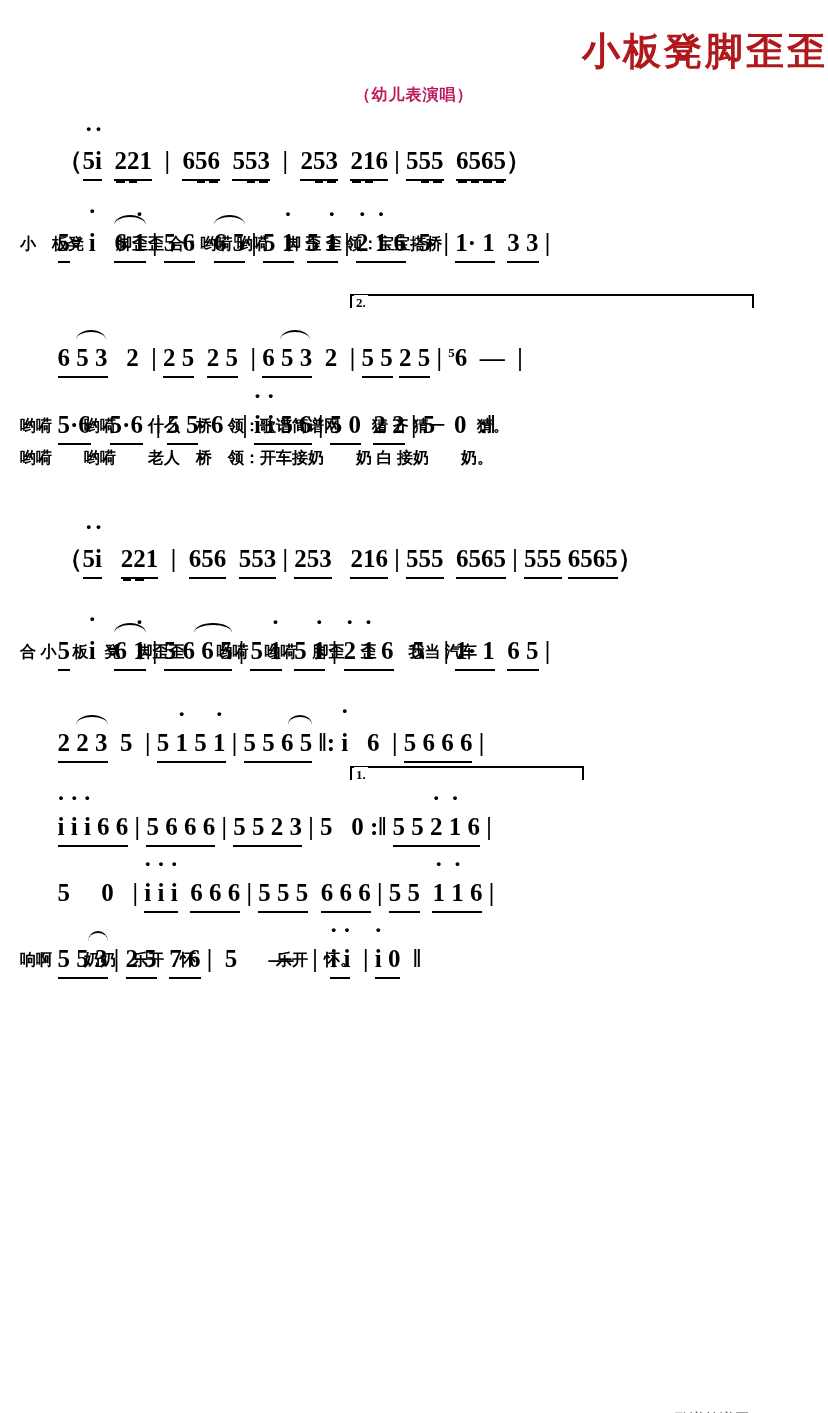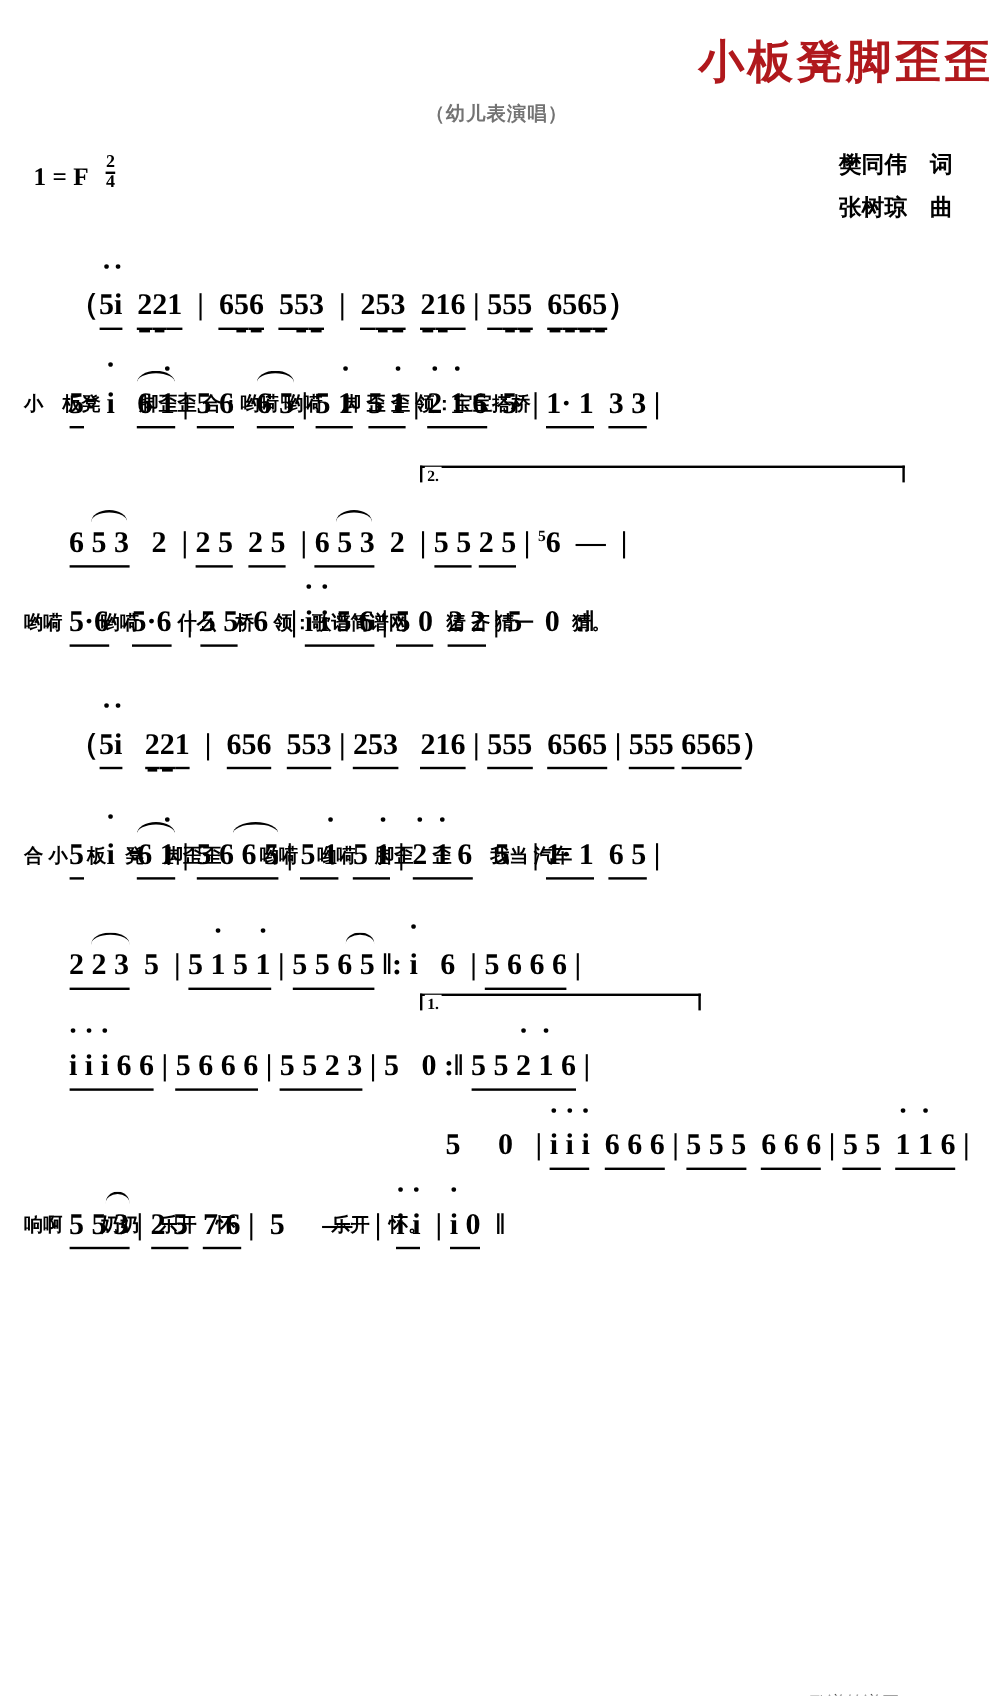--- a/index.html
+++ b/index.html
@@ -19,21 +19,21 @@
     font-weight:bold;
     font-size:38px;
     color:#b0181c;
     letter-spacing:3px;
     margin-top:26px;
   }
   .subtitle{
     text-align:center;
     font-size:16px;
     font-weight:bold;
-    color:#737373;
+    color:#be185d;
     margin-top:8px;
     letter-spacing:1px;
   }
   .meta{
     position:relative;
     height:84px;
     margin-top:10px;
   }
   .keysig{
     position:absolute;left:28px;top:12px;
@@ -126,33 +126,20 @@
   .footer .en{color:#8a8a8a;}
 </style>
 </head>
 <body>
 
 <div class="sheet">
 
   <div class="title">小板凳脚歪歪</div>
   <div class="subtitle">（幼儿表演唱）</div>
 
-  <div class="meta">
-    <div class="keysig">
-      <span>1 = F</span>
-      <span class="frac">
-        <span class="num">2</span>
-        <span class="den">4</span>
-      </span>
-    </div>
-    <div class="credits">
-      <div class="row">樊同伟　词</div>
-      <div class="row">张树琼　曲</div>
-    </div>
-  </div>
 
   <div class="system">
     <div class="notes">
       <span style="position:relative;">（<span class="blk u1 dotabove">5</span><span class="blk u1 dotabove">i</span>&nbsp;&nbsp;<span class="blk u2">2</span><span class="blk u2">2</span><span class="blk u1">1</span>&nbsp;&nbsp;|&nbsp;&nbsp;<span class="blk u1">6</span><span class="blk u2">5</span><span class="blk u2">6</span>&nbsp;&nbsp;<span class="blk u1">5</span><span class="blk u2">5</span><span class="blk u2">3</span>&nbsp;&nbsp;|&nbsp;&nbsp;<span class="blk u1">2</span><span class="blk u2">5</span><span class="blk u2">3</span>&nbsp;&nbsp;<span class="blk u2">2</span><span class="blk u2">1</span><span class="blk u1">6</span>&nbsp;|&nbsp;<span class="blk u1">5</span><span class="blk u2">5</span><span class="blk u2">5</span>&nbsp;&nbsp;<span class="blk u2">6</span><span class="blk u2">5</span><span class="blk u2">6</span><span class="blk u2">5</span>）</span>
     </div>
     <div class="lyrics"></div>
   </div>
 
   <div class="system" style="margin-top:12px;">
     <div class="notes">
@@ -168,20 +155,21 @@
     <div class="notes">
       <span class="blk u1" style="position:relative;"><span class="tie" style="left:18px;right:2px;"></span>6&nbsp;5&nbsp;3</span>&nbsp;&nbsp;&nbsp;2&nbsp;&nbsp;|&nbsp;<span class="blk u1">2&nbsp;5</span>&nbsp;&nbsp;<span class="blk u1">2&nbsp;5</span>&nbsp;&nbsp;|&nbsp;<span class="blk u1" style="position:relative;"><span class="tie" style="left:18px;right:2px;"></span>6&nbsp;5&nbsp;3</span>&nbsp;&nbsp;2&nbsp;&nbsp;|&nbsp;<span class="blk u1">5&nbsp;5</span>&nbsp;<span class="blk u1">2&nbsp;5</span>&nbsp;|&nbsp;<span class="smallnum">5</span><span class="blk">6</span>&nbsp;&nbsp;—&nbsp;&nbsp;|
     </div>
   </div>
 
   <div class="system" style="margin-top:28px;">
     <div class="notes">
       <span class="blk u1">5·6</span>&nbsp;&nbsp;&nbsp;<span class="blk u1">5·6</span>&nbsp;&nbsp;|&nbsp;<span class="blk u1">5&nbsp;5</span>&nbsp;&nbsp;6&nbsp;&nbsp;&nbsp;|&nbsp;<span class="blk u1"><span class="dotabove" style="position:relative;">i</span>&nbsp;<span class="dotabove" style="position:relative;">i</span>&nbsp;5&nbsp;6</span>&nbsp;|&nbsp;<span class="blk u1">5&nbsp;0</span>&nbsp;&nbsp;<span class="blk u1">2&nbsp;2</span>&nbsp;|&nbsp;5&nbsp;&nbsp;&nbsp;0&nbsp;&nbsp;:‖
     </div>
     <div class="lyrics">哟嗬　　哟嗬　　什么　桥　领：歌谱简谱网　　猜 齐 猜一　　猜。</div>
+    <div class="lyrics" style="margin-top:6px;">哟嗬　　哟嗬　　老人　桥　领：开车接奶　　奶 白 接奶　　奶。</div>
   </div>
 
   <div class="system" style="margin-top:32px;">
     <div class="notes">
       （<span class="blk u1 dotabove">5</span><span class="blk u1 dotabove">i</span>&nbsp;&nbsp;&nbsp;<span class="blk u2">2</span><span class="blk u2">2</span><span class="blk u1">1</span>&nbsp;&nbsp;|&nbsp;&nbsp;<span class="blk u1">656</span>&nbsp;&nbsp;<span class="blk u1">553</span>&nbsp;|&nbsp;<span class="blk u1">253</span>&nbsp;&nbsp;&nbsp;<span class="blk u1">216</span>&nbsp;|&nbsp;<span class="blk u1">555</span>&nbsp;&nbsp;<span class="blk u1">6565</span>&nbsp;|&nbsp;<span class="blk u1">555</span>&nbsp;<span class="blk u1">6565</span>）
     </div>
     <div class="lyrics"></div>
   </div>
 
   <div class="system" style="margin-top:22px;">
@@ -199,21 +187,21 @@
 
   <div class="system" style="margin-top:40px;">
     <div class="bracket" style="left:330px;top:-6px;width:230px;">
       <span class="lbl">1.</span>
     </div>
     <div class="notes">
       <span class="blk u1"><span class="dotabove" style="position:relative;">i</span>&nbsp;<span class="dotabove" style="position:relative;">i</span>&nbsp;<span class="dotabove" style="position:relative;">i</span>&nbsp;6&nbsp;6</span>&nbsp;|&nbsp;<span class="blk u1">5&nbsp;6&nbsp;6&nbsp;6</span>&nbsp;|&nbsp;<span class="blk u1">5&nbsp;5&nbsp;2&nbsp;3</span>&nbsp;|&nbsp;5&nbsp;&nbsp;&nbsp;0&nbsp;:‖&nbsp;<span class="blk u1">5&nbsp;5&nbsp;<span class="dotabove" style="position:relative;">2</span>&nbsp;<span class="dotabove" style="position:relative;">1</span>&nbsp;6</span>&nbsp;|
     </div>
   </div>
 
-  <div class="system" style="margin-top:22px;text-align:right;">
+  <div class="system" style="margin-top:22px;">
     <div class="notes">
       5&nbsp;&nbsp;&nbsp;&nbsp;&nbsp;0&nbsp;&nbsp;&nbsp;|&nbsp;<span class="blk u1"><span class="dotabove" style="position:relative;">i</span>&nbsp;<span class="dotabove" style="position:relative;">i</span>&nbsp;<span class="dotabove" style="position:relative;">i</span></span>&nbsp;&nbsp;<span class="blk u1">6&nbsp;6&nbsp;6</span>&nbsp;|&nbsp;<span class="blk u1">5&nbsp;5&nbsp;5</span>&nbsp;&nbsp;<span class="blk u1">6&nbsp;6&nbsp;6</span>&nbsp;|&nbsp;<span class="blk u1">5&nbsp;5</span>&nbsp;&nbsp;<span class="blk u1"><span class="dotabove" style="position:relative;">1</span>&nbsp;<span class="dotabove" style="position:relative;">1</span>&nbsp;6</span>&nbsp;|
     </div>
   </div>
 
   <div class="system" style="margin-top:22px;">
     <div class="notes">
       <span class="blk u1" style="position:relative;"><span class="tie" style="left:30px;"></span>5&nbsp;5&nbsp;3</span>&nbsp;|&nbsp;<span class="blk u1">2&nbsp;5</span>&nbsp;&nbsp;<span class="blk u1">7&nbsp;6</span>&nbsp;|&nbsp;&nbsp;5&nbsp;&nbsp;&nbsp;&nbsp;&nbsp;—&nbsp;&nbsp;&nbsp;|&nbsp;&nbsp;<span class="blk u1"><span class="dotabove" style="position:relative;">i</span>&nbsp;<span class="dotabove" style="position:relative;">i</span></span>&nbsp;&nbsp;|&nbsp;<span class="blk u1"><span class="dotabove" style="position:relative;">i</span>&nbsp;0</span>&nbsp;&nbsp;‖
     </div>
     <div class="lyrics">响啊　　奶奶　乐开　怀　　　　　乐开　怀。</div>

